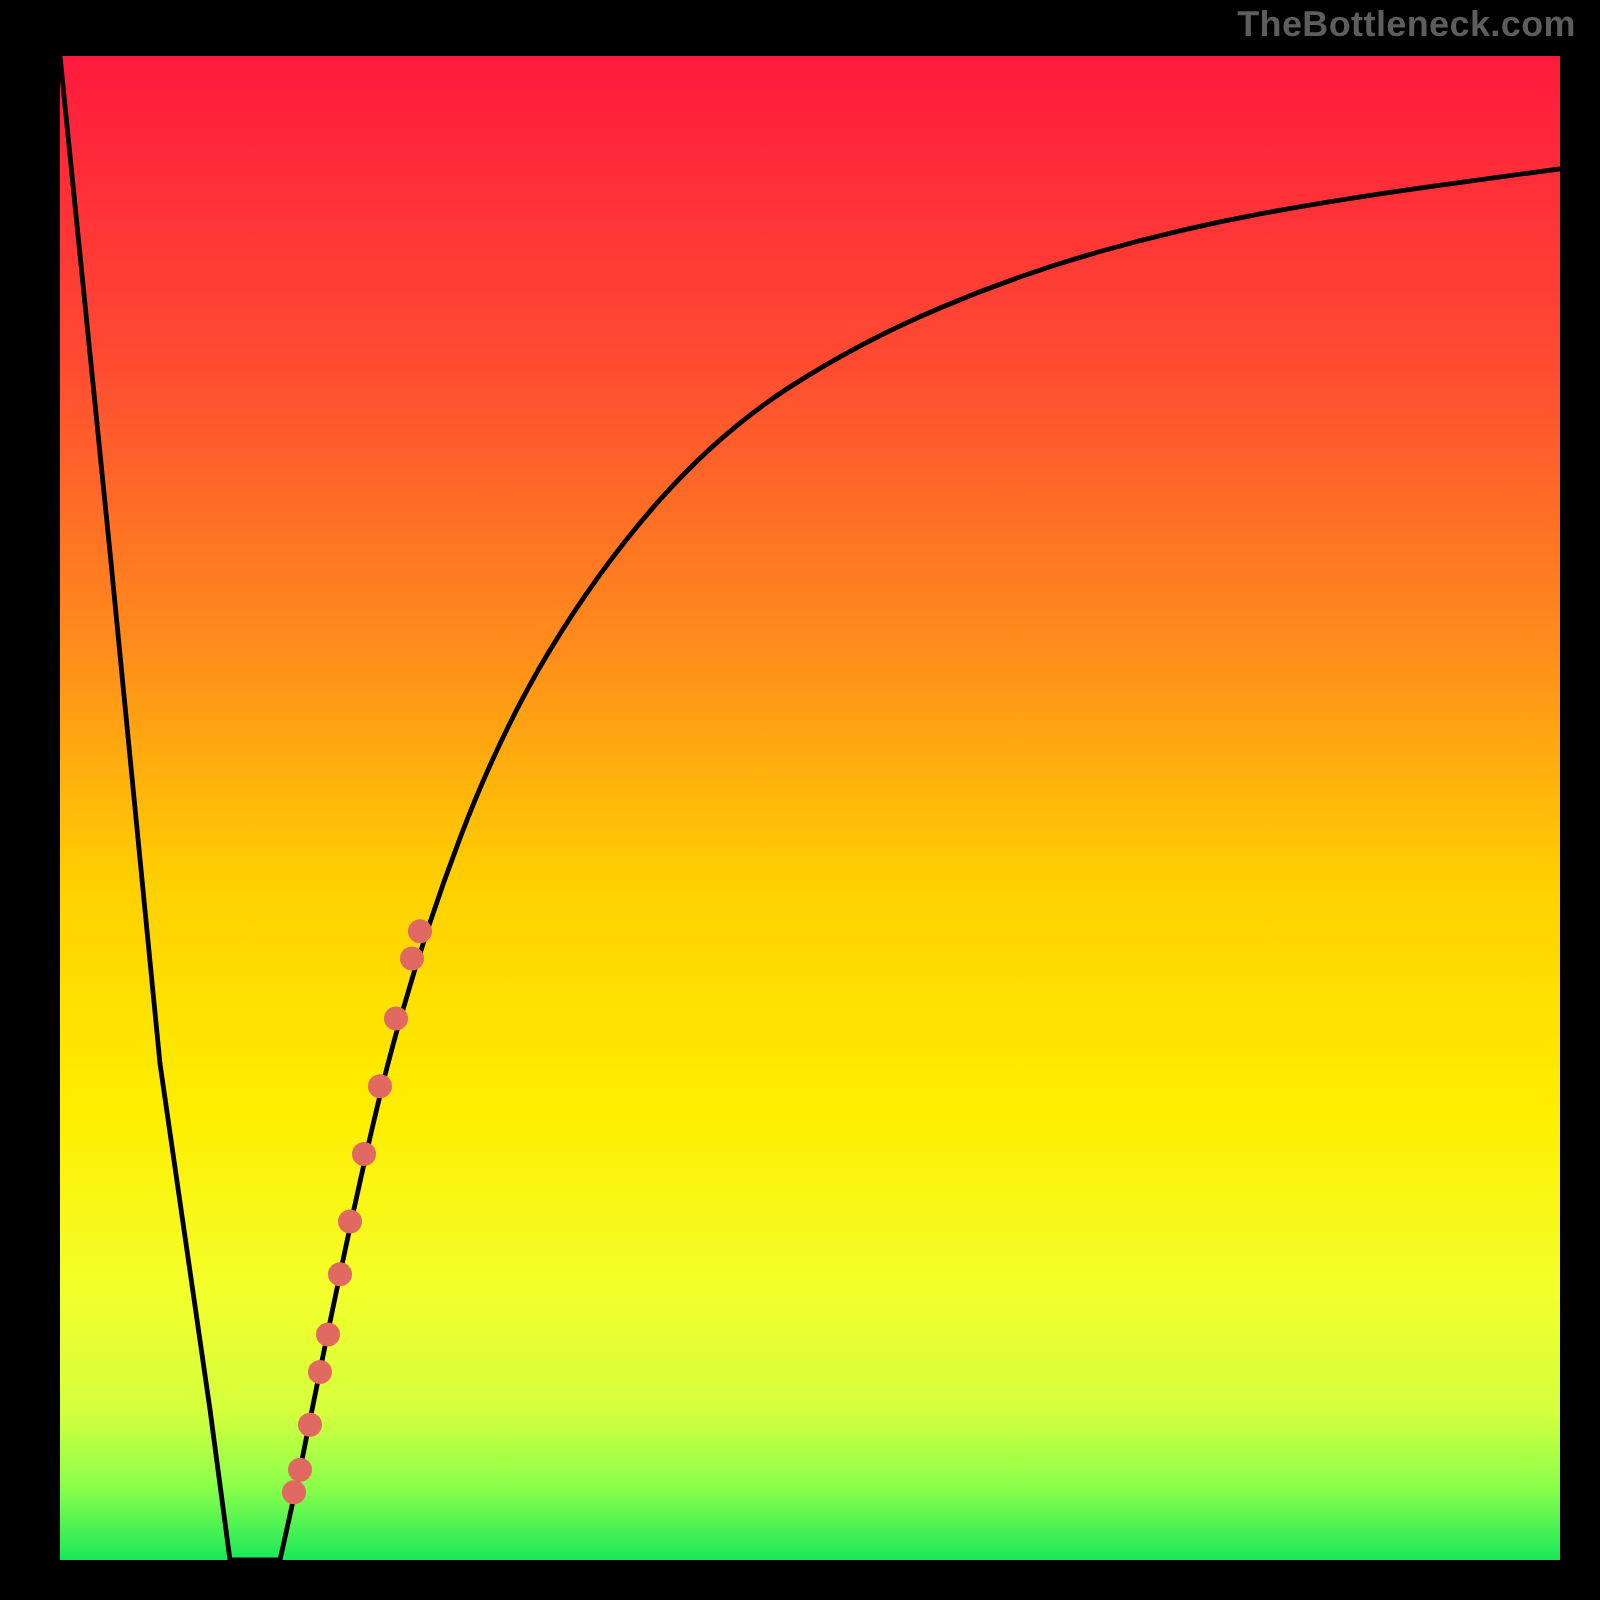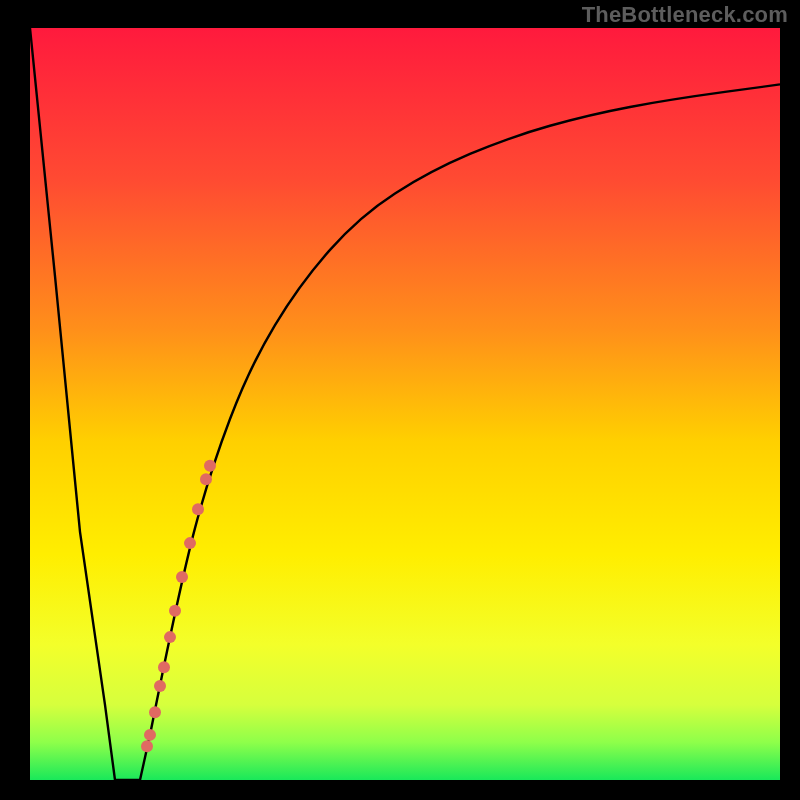--- a/index.html
+++ b/index.html
@@ -18,21 +18,21 @@
   svg {
     position: absolute;
     top: 0;
     left: 0;
   }
   .watermark {
     position: absolute;
     top: 2px;
     right: 12px;
     font-family: Arial, Helvetica, sans-serif;
-    font-size: 22px;
+    font-size: 18px;
     font-weight: 600;
     color: #5d5d5d;
     letter-spacing: 0.2px;
   }
 </style>
 </head>
 <body>
 
 <div class="stage">
   <svg id="svg-root" width="800" height="800" viewBox="0 0 800 800">

